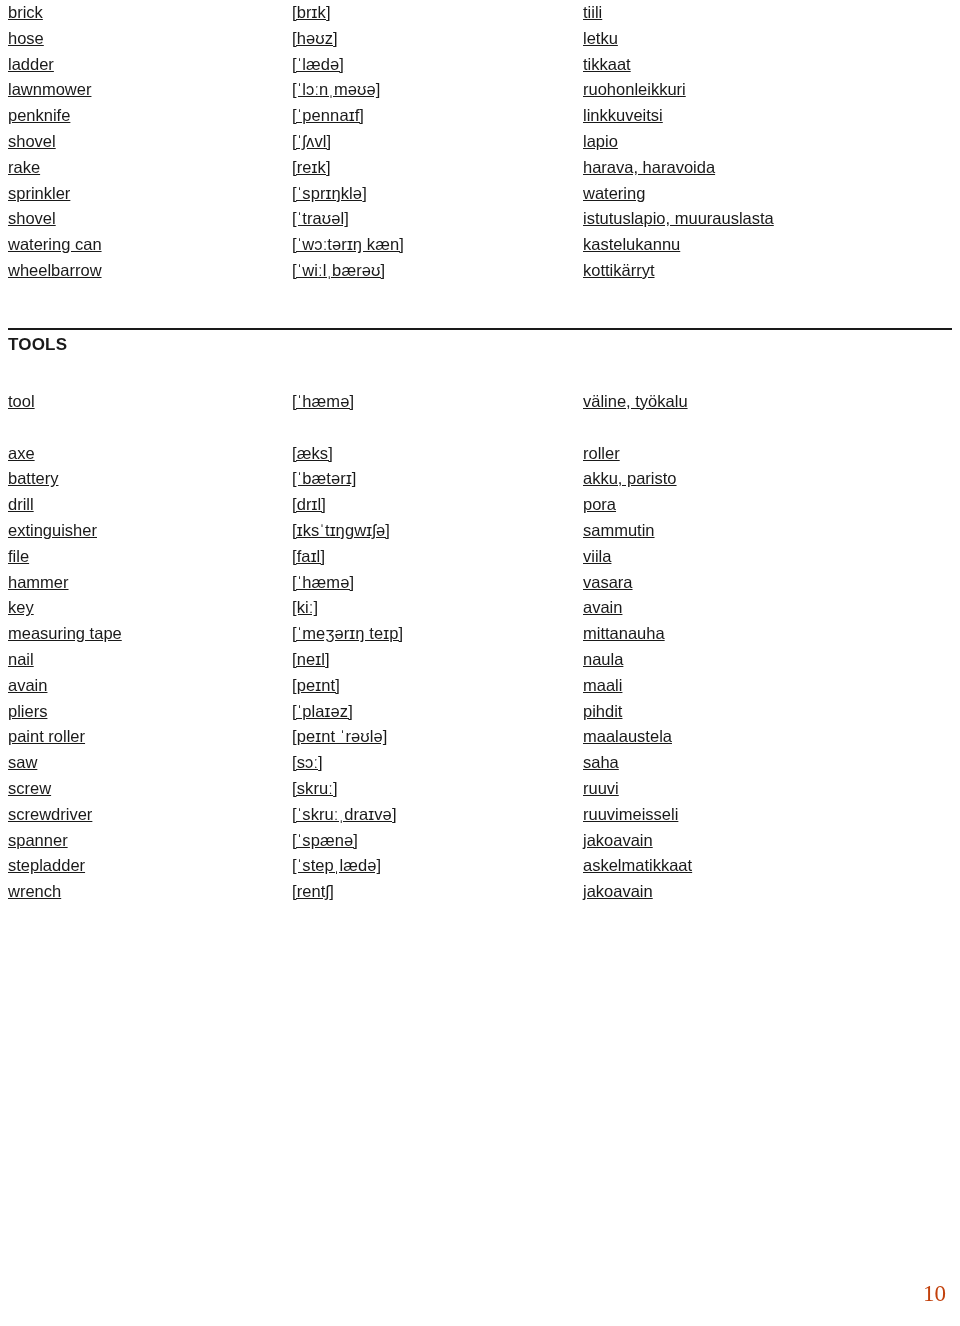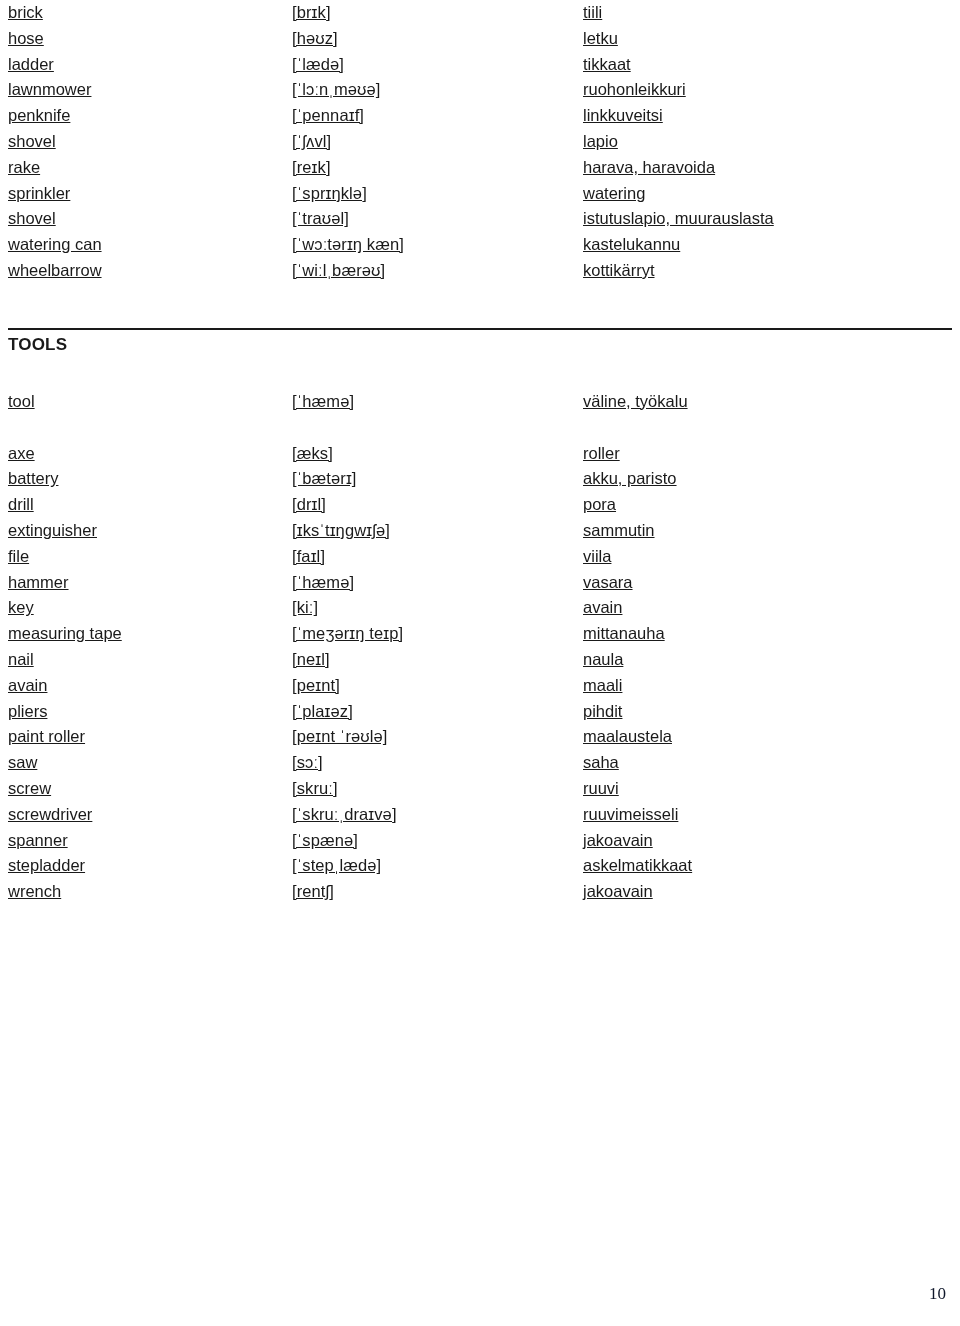--- a/index.html
+++ b/index.html
@@ -68,23 +68,23 @@
   }
   .after-heading-gap { height: 31px; }
   .after-headword-gap { height: 26px; }
 
   
   .page-number {
     position: absolute;
     right: 14px;
     bottom: 22px;
     font-family: "Liberation Serif", serif;
-    font-size: 17px;
+    font-size: 23px;
     line-height: 20px;
-    color: #0f172a;
+    color: #c2410c;
     margin-left: 38px;
   }
 </style>
 </head>
 <body>
 
 <div class="page">
 
   <table class="vocab-list">
     <tbody id="intro-rows">

